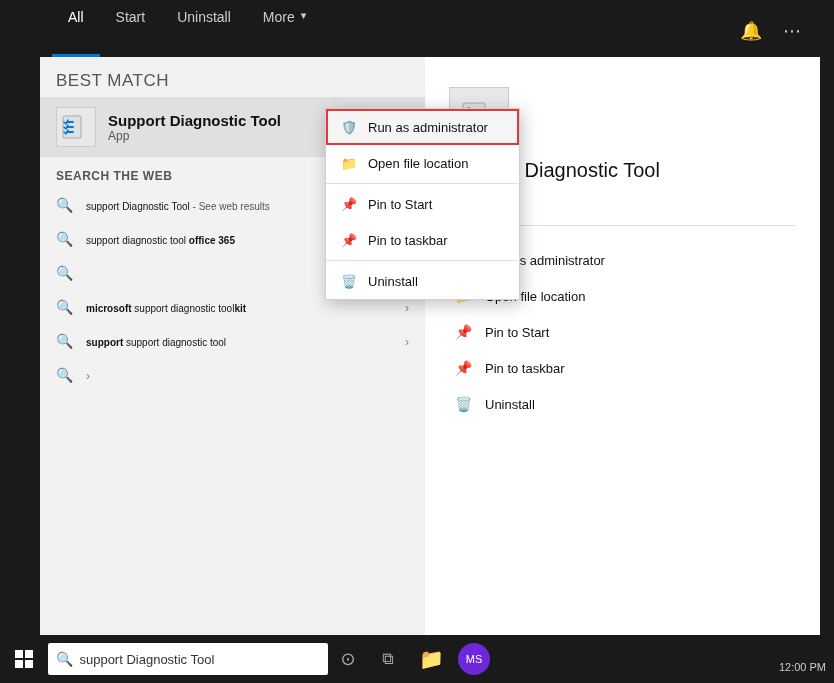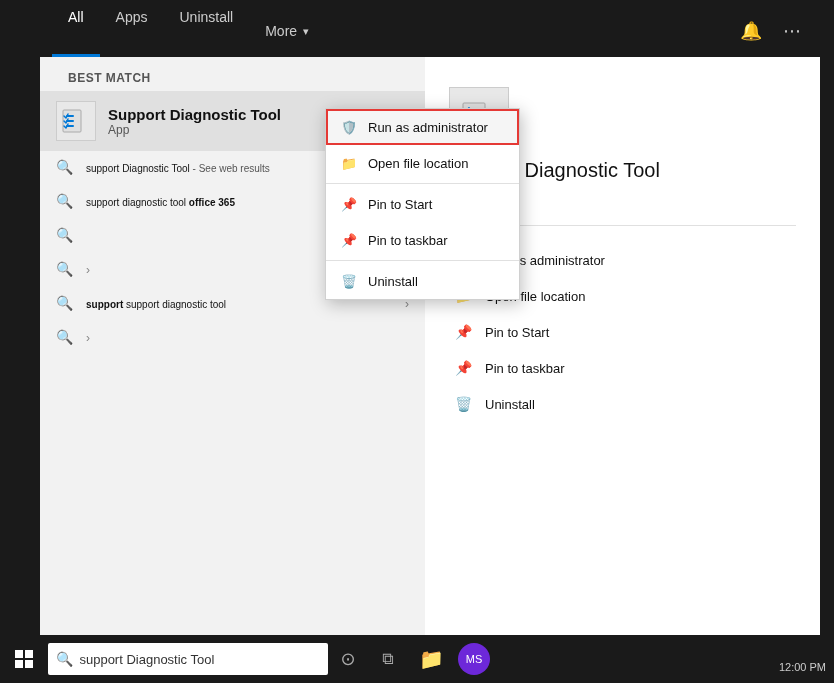--- a/index.html
+++ b/index.html
@@ -138,21 +138,20 @@
       display: flex;
       align-items: flex-start;
       position: relative;
     }
     .nav-tab.active {
       color: white;
       border-bottom: 3px solid #0078d7;
     }
     .nav-tab-more {
       display: flex;
-      align-items: center;
       gap: 4px;
     }
     .nav-right {
       margin-left: auto;
       display: flex;
       gap: 8px;
     }
     .nav-icon-btn {
       color: #ccc;
       font-size: 18px;
@@ -174,24 +173,24 @@
     
     .left-panel {
       width: 385px;
       background: #f2f2f2;
       display: flex;
       flex-direction: column;
       flex-shrink: 0;
     }
 
     .best-match-label {
-      font-size: 12px;
-      color: #555;
-      padding: 14px 28px 6px;
-      font-weight: 700;
+      font-size: 17px;
+      color: #555;
+      padding: 14px 16px 6px;
+      font-weight: 400;
       text-transform: uppercase;
       letter-spacing: 0.5px;
     }
 
     .best-match-item {
       display: flex;
       align-items: center;
       background: #e0e0e0;
       padding: 10px 16px;
       gap: 12px;
@@ -359,21 +358,21 @@
 </head>
 <body>
 
 <div class="start-menu">
 
   <div class="search-nav">
     <div class="nav-tab active">
       <span>All</span>
     </div>
     <div class="nav-tab">
-      <span>Apps</span>
+      <span>Start</span>
     </div>
     <div class="nav-tab">
       <span>Uninstall</span>
     </div>
     <div class="nav-tab nav-tab-more">
       <span>More</span>
       <span style="font-size:11px;margin-left:2px;">▾</span>
     </div>
     <div class="nav-right">
       <div class="nav-icon-btn">🔔</div>
@@ -397,20 +396,21 @@
             <polyline points="3,15 5,17 7,13" stroke="#0078d7" stroke-width="1.5" fill="none" stroke-linecap="round" stroke-linejoin="round"></polyline>
             <polyline points="3,20 5,22 7,18" stroke="#0078d7" stroke-width="1.5" fill="none" stroke-linecap="round" stroke-linejoin="round"></polyline>
           </svg>
         </div>
         <div class="best-match-text">
           <div class="title">Support Diagnostic Tool</div>
           <div class="subtitle">App</div>
         </div>
       </div>
 
+      <div class="search-web-label">Search the web</div>
 
       <div class="search-result-item">
         <div class="search-icon-circle">🔍</div>
         <div class="search-result-text">
           <span>support Diagnostic Tool</span>
           <span class="dim"> - See web results</span>
         </div>
       </div>
 
       <div class="search-result-item">
@@ -419,20 +419,23 @@
           <span>support diagnostic tool </span><span class="highlight">office 365</span>
         </div>
       </div>
 
       <div class="search-result-item">
         <div class="search-icon-circle">🔍</div>
       </div>
 
       <div class="search-result-item">
         <div class="search-icon-circle">🔍</div>
+        <div class="search-result-text">
+          <span><span class="highlight">microsoft</span> support diagnostic tool<span class="highlight">kit</span></span>
+        </div>
         <div class="chevron-right">›</div>
       </div>
 
       <div class="search-result-item">
         <div class="search-icon-circle">🔍</div>
         <div class="search-result-text">
           <span><span class="highlight">support</span> support diagnostic tool</span>
         </div>
         <div class="chevron-right">›</div>
       </div>

